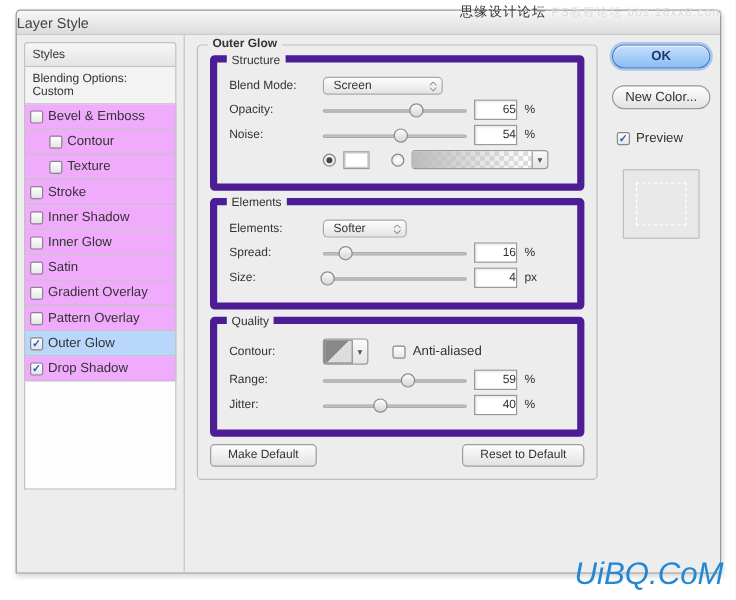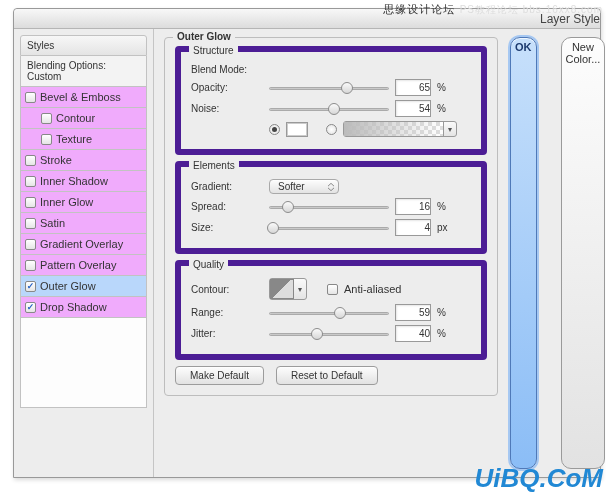--- a/index.html
+++ b/index.html
@@ -1,21 +1,21 @@
 <!DOCTYPE html>
 <html><head>
 <meta charset="utf-8">
 <style>
 *{box-sizing:border-box;margin:0;padding:0;font-family:"Lucida Grande",Helvetica,Arial,sans-serif;font-size:11px;color:#333}
 body{background:#fff;width:613px;height:500px;position:relative;overflow:hidden}
 .watermark-top{position:absolute;top:2px;right:10px;font-size:12px;color:#ccc;letter-spacing:1px;z-index:10}
 .watermark-top .sub{font-size:10px;color:#ddd}
-.watermark-bottom{position:absolute;bottom:6px;right:10px;font-size:26px;font-weight:bold;color:#2188d4;font-style:italic;z-index:10}
+.watermark-bottom{position:absolute;bottom:6px;right:10px;font-size:26px;font-weight:normal;color:#2188d4;font-style:italic;z-index:10}
 .dialog{position:absolute;left:13px;top:8px;width:588px;height:470px;background:#ededed;border:1px solid #999;border-radius:4px 4px 0 0;box-shadow:1px 2px 4px rgba(0,0,0,0.15)}
-.titlebar{height:20px;line-height:20px;text-align:right;background:linear-gradient(#f8f8f8,#dcdcdc);border-bottom:1px solid #b5b5b5;border-radius:4px 4px 0 0;font-size:12px;color:#444}
+.titlebar{height:20px;line-height:20px;text-align:left;background:linear-gradient(#f8f8f8,#dcdcdc);border-bottom:1px solid #b5b5b5;border-radius:4px 4px 0 0;font-size:12px;color:#444}
 .content{display:flex;height:calc(100% - 20px)}
 .sidebar{width:140px;padding:6px;border-right:1px solid #c5c5c5}
 .sb-head{background:linear-gradient(#f7f7f7,#e4e4e4);border:1px solid #c2c2c2;border-radius:3px 3px 0 0;padding:4px 6px;font-size:10px}
 .sb-sub{font-size:10px;padding:4px 6px;border:1px solid #c2c2c2;border-top:none;background:#f3f3f3}
 .sb-item{display:flex;align-items:center;padding:4px 4px;border:1px solid #c2c2c2;border-top:none;background:#f0abfc;font-size:10px;gap:4px}
 .sb-item.indent{padding-left:20px}
 .sb-item.sel{background:#b9d7fb}
 .sb-filler{border:1px solid #c2c2c2;border-top:none;height:90px;background:#fdfdfd}
 .cb{width:11px;height:11px;border:1px solid #888;border-radius:2px;background:linear-gradient(#fff,#e5e5e5);display:inline-flex;align-items:center;justify-content:center;font-size:9px;color:#2360c4;line-height:1}
 .cb.checked::before{content:"✓";font-weight:bold}
@@ -34,23 +34,23 @@
 .numbox{width:36px;height:17px;border:1px solid #999;background:#fff;text-align:right;font-size:10px;box-shadow:inset 1px 1px 2px rgba(0,0,0,0.1)}
 .unit{font-size:10px;width:14px}
 .radio{width:11px;height:11px;border:1px solid #888;border-radius:50%;background:radial-gradient(#fff,#e0e0e0);display:inline-flex;align-items:center;justify-content:center}
 .radio.checked::before{content:"";width:5px;height:5px;border-radius:50%;background:#444}
 .swatch{width:22px;height:15px;border:1px solid #999;background:#fff;box-shadow:inset 0 0 0 1px #ccc}
 .gradient-bar{width:100px;height:14px;border:1px solid #888;background:linear-gradient(to right,#bbb 0%,rgba(200,200,200,0.2) 80%,rgba(200,200,200,0) 100%),repeating-conic-gradient(#ddd 0 25%,#fff 0 50%) 0 0/8px 8px}
 .grad-wrap{display:flex;align-items:center;border:1px solid #999;border-radius:3px;background:linear-gradient(#fafafa,#e4e4e4);padding:0}
 .grad-wrap .gradient-bar{border:none;border-right:1px solid #999}
 .grad-wrap .dd{width:12px;text-align:center;font-size:8px;color:#555}
 .contour-sw{width:24px;height:20px;border:1px solid #888;background:linear-gradient(135deg,#888 0 49%,#ddd 50% 100%)}
-.btn-row{display:flex;gap:12px;justify-content:flex-start;margin-top:6px}
+.btn-row{display:flex;gap:12px;justify-content:space-between;margin-top:6px}
 .btn{background:linear-gradient(#fdfdfd,#e2e2e2);border:1px solid #9c9c9c;border-radius:4px;padding:3px 14px;font-size:10px;box-shadow:0 1px 0 rgba(255,255,255,0.7) inset}
-.rpanel{width:94px;padding:8px 8px 8px 4px;display:flex;flex-direction:row;gap:24px;align-items:stretch}
+.rpanel{width:94px;padding:8px 8px 8px 4px;display:flex;flex-direction:column;gap:14px;align-items:stretch}
 .rbtn{background:linear-gradient(#fdfdfd,#e2e2e2);border:1px solid #9a9a9a;border-radius:10px;padding:3px 4px;font-size:11px;text-align:center;box-shadow:0 1px 0 rgba(255,255,255,0.7) inset}
 .rbtn.primary{background:linear-gradient(#c7e0fb,#8bbdf6);border-color:#4f79b8;color:#1c3a6e;font-weight:bold;box-shadow:0 0 0 2px #a6c8f2,0 1px 0 rgba(255,255,255,0.7) inset}
 .preview-row{display:flex;align-items:center;gap:5px;margin-top:4px;padding-left:4px}
 .preview-thumb{margin-top:6px;width:64px;height:58px;border:1px solid #bfbfbf;background:#e8e8e8;align-self:center;position:relative}
 .preview-thumb::before{content:"";position:absolute;left:10px;top:10px;right:10px;bottom:10px;border:1px dashed #fff}
 </style>
 </head>
 <body>
 
 <div class="watermark-top">
@@ -116,20 +116,21 @@
     </div>
 
     <div class="main">
       <div class="fieldset">
         <div class="legend">Outer Glow</div>
 
         <div class="subgroup">
           <div class="legend">Structure</div>
           <div class="row">
             <div class="lbl">Blend Mode:</div>
+            <div class="select" style="min-width:100px">Screen</div>
           </div>
           <div class="row">
             <div class="lbl">Opacity:</div>
             <div class="slider">
                 <div class="track"></div>
                 <div class="thumb" style="left:65%"></div>
               </div>
             <input class="numbox" value="65" style="">
             <div class="unit">%</div>
           </div>
@@ -151,21 +152,21 @@
             <span class="grad-wrap">
                 <span class="gradient-bar"></span>
                 <span class="dd">▾</span>
               </span>
           </div>
         </div>
 
         <div class="subgroup">
           <div class="legend">Elements</div>
           <div class="row">
-            <div class="lbl">Gradient:</div>
+            <div class="lbl">Elements:</div>
             <div class="select">Softer</div>
           </div>
           <div class="row">
             <div class="lbl">Spread:</div>
             <div class="slider">
                 <div class="track"></div>
                 <div class="thumb" style="left:16%"></div>
               </div>
             <input class="numbox" value="16" style="">
             <div class="unit">%</div>

